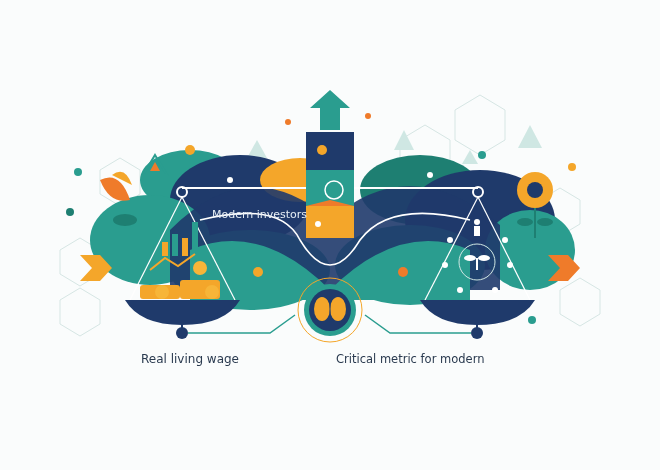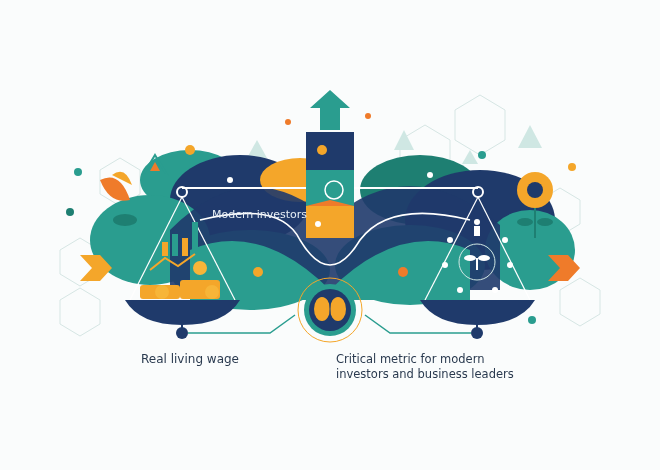--- a/index.html
+++ b/index.html
@@ -182,14 +182,13 @@
 
 <div class="title">
 </div>
 
 <div class="label-mid">Modern investors</div>
 
 <div class="label-left">Real living wage</div>
 
 <div class="label-right">
   <div>Critical metric for modern</div>
-  <div>investors and business leaders</div>
 </div>
 
 </body></html>

